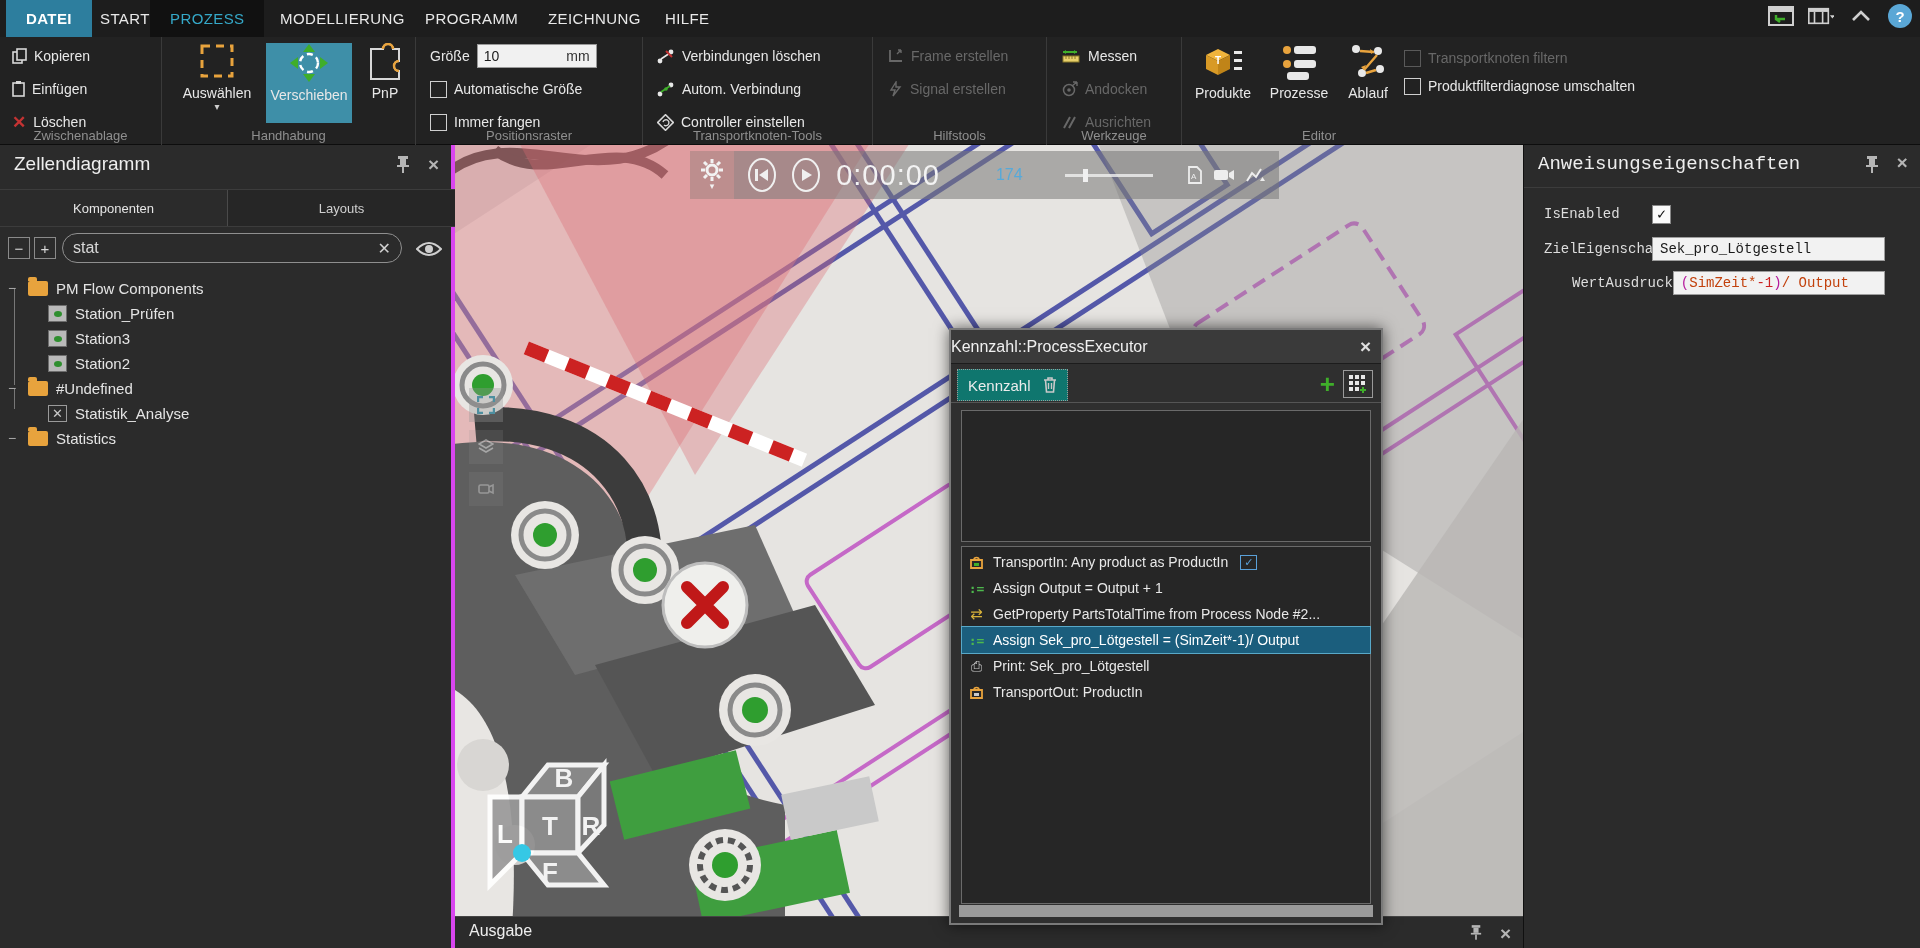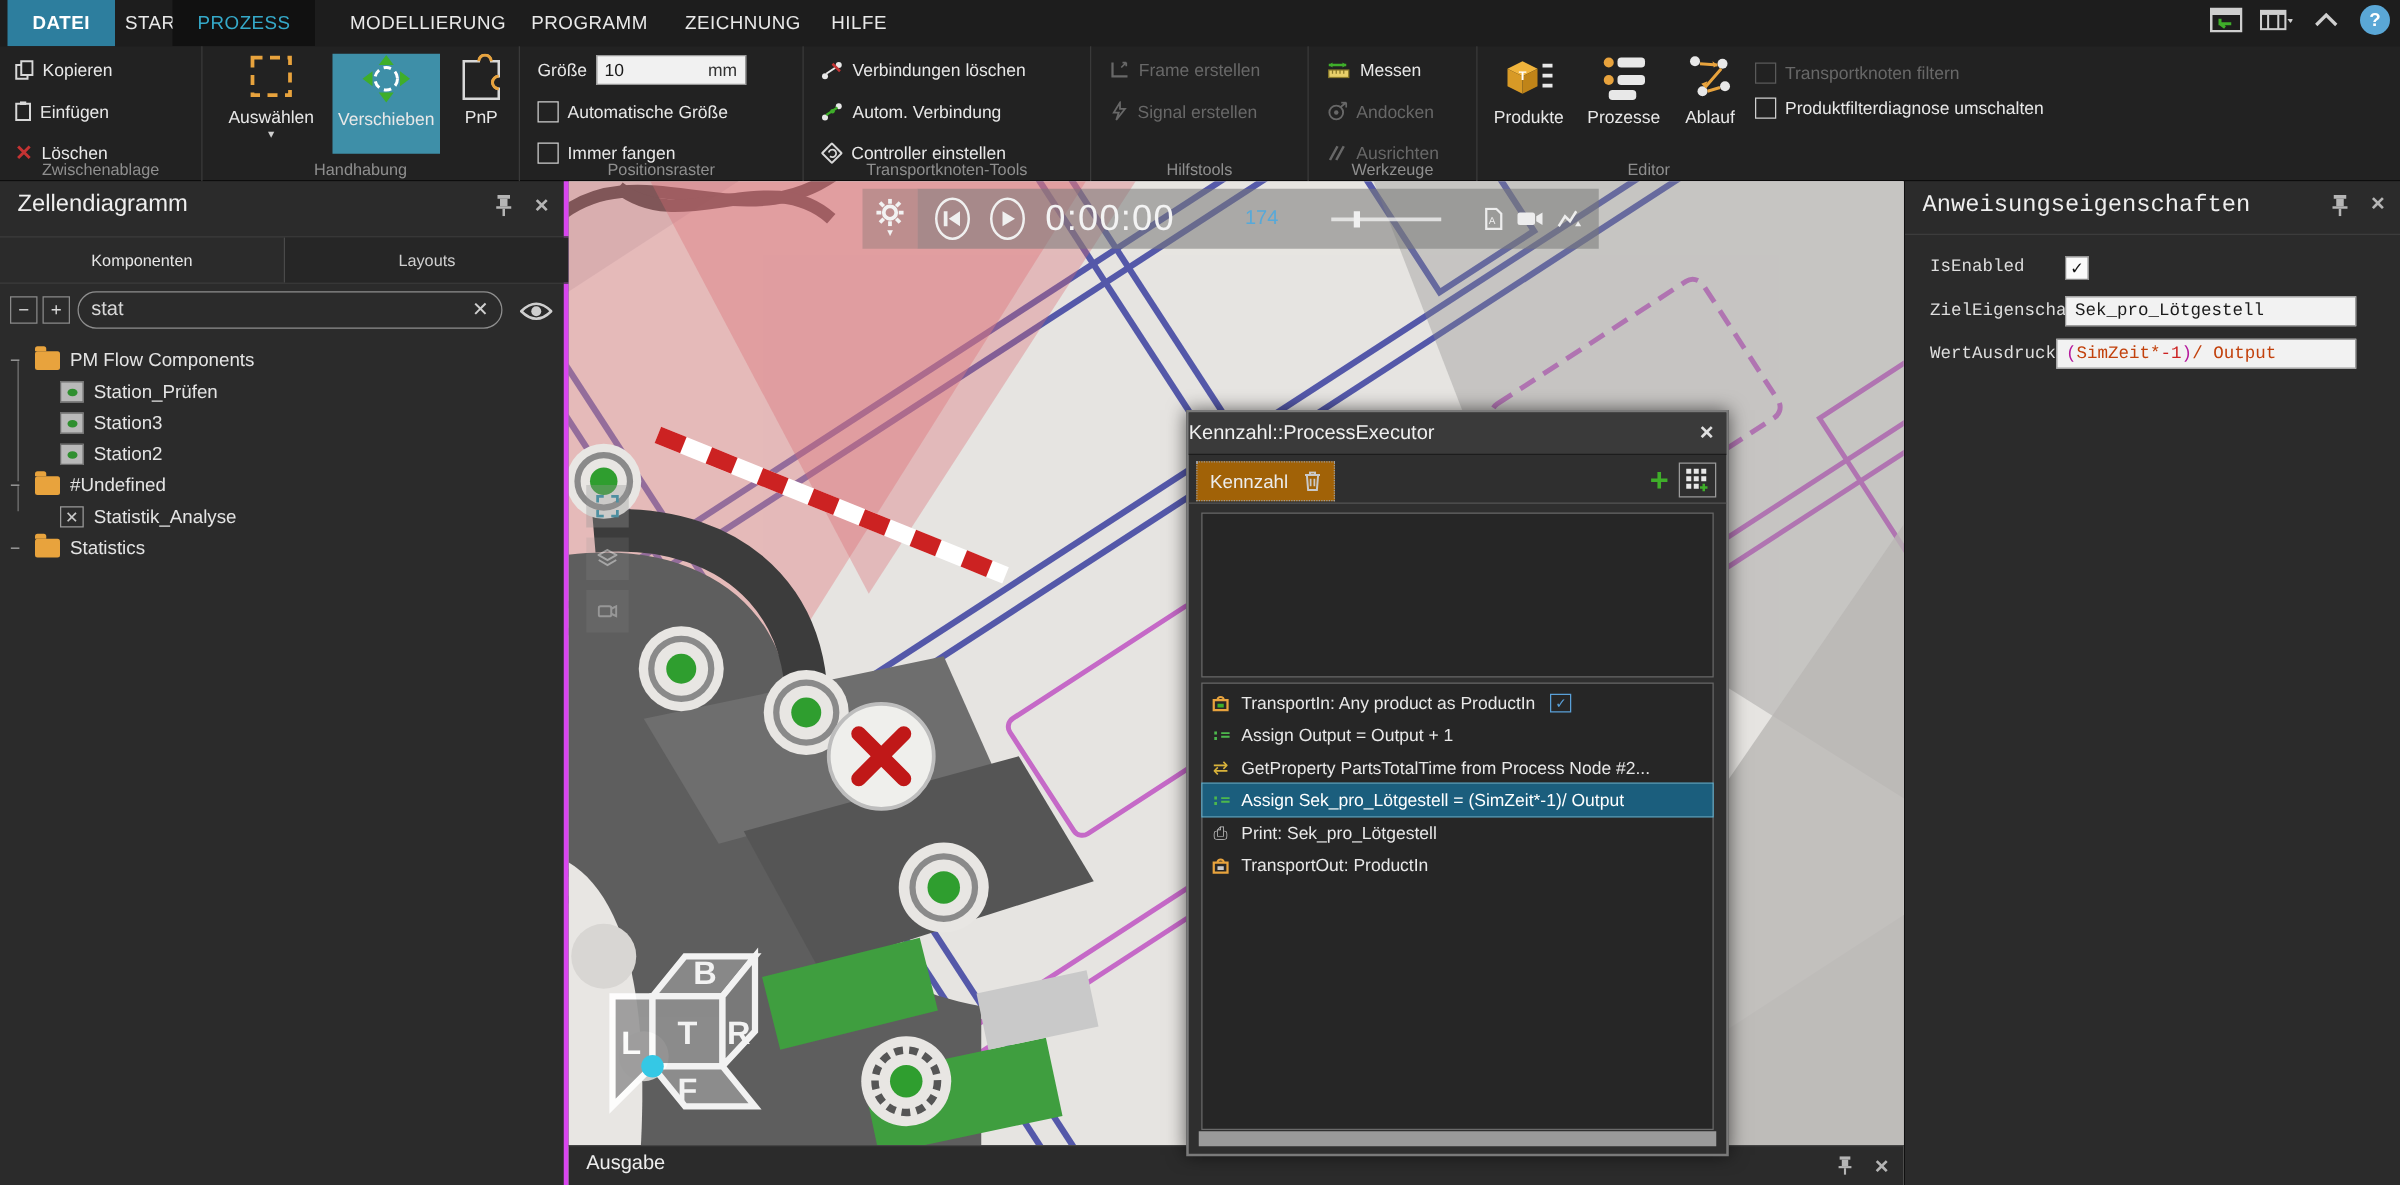--- a/index.html
+++ b/index.html
@@ -93,21 +93,21 @@
   .minitool { width:34px; height:34px; background:rgba(150,150,150,.35); display:flex; align-items:center; justify-content:center; }
 
   
   #procwin { position:absolute; left:494px; top:183px; width:434px; height:597px; background:#2f2f2f;
              border:2px solid #7a7a7a; box-shadow:0 0 14px rgba(0,0,0,.6); z-index:6; }
   #procwin-title { position:absolute; left:0; top:0; right:0; height:34px; background:#3a3a3a;
                    color:#f0f0f0; font-size:16px; line-height:34px; border-bottom:1px solid #1c1c1c; }
   #procwin-close { position:absolute; right:10px; top:7px; }
   #procwin-tabs { position:absolute; left:0; top:35px; right:0; height:38px; border-bottom:1px solid #555; }
   #kennzahl-tab { position:absolute; left:6px; top:4px; height:32px; border:1px dotted #9a9a9a;
-                  display:flex; align-items:center; gap:12px; padding:0 10px; color:#ececec; font-size:15px; background:#a16207; }
+                  display:flex; align-items:center; gap:12px; padding:0 10px; color:#ececec; font-size:15px; background:#0f766e; }
   #add-row-btn { position:absolute; right:46px; top:6px; color:#3fae2a; font-size:26px; font-weight:bold; line-height:26px; }
   #grid-btn { position:absolute; right:8px; top:5px; width:30px; height:28px; border:1px solid #9a9a9a;
               display:flex; align-items:center; justify-content:center; }
   .listbox { position:absolute; left:10px; width:410px; background:#262626; border:1px solid #6a6a6a; }
   #lb-empty { top:80px; height:132px; }
   #lb-items { top:216px; height:358px; padding-top:2px; }
   .pitem { height:26px; display:flex; align-items:center; gap:8px; padding:0 6px; color:#e8e8e8;
            font-size:14px; white-space:nowrap; }
   .pitem.selected { background:#1b5e7d; outline:1px solid #58a8c8; color:#fff; }
   .picon { width:17px; flex:none; display:flex; align-items:center; justify-content:center; font-size:13px; }
@@ -125,21 +125,21 @@
   #outputbar .panel-icons { top:7px; }
 
   svg text { font-family:"Liberation Sans",sans-serif; }
 </style>
 </head>
 <body>
 
 <div id="menubar">
   <div class="mtab file" style="left:6px;">DATEI</div>
   <div class="mtab" style="left:80px;">START</div>
-  <div class="mtab active" style="left:138px;">PROZESS</div>
+  <div class="mtab active" style="left:150px;">PROZESS</div>
   <div class="mtab" style="left:260px;">MODELLIERUNG</div>
   <div class="mtab" style="left:405px;">PROGRAMM</div>
   <div class="mtab" style="left:528px;">ZEICHNUNG</div>
   <div class="mtab" style="left:645px;">HILFE</div>
   <div id="winbtns">
     <span class="winbtn">
       <svg width="26" height="20" viewBox="0 0 26 20">
           <rect x="1" y="1" width="24" height="18" fill="none" stroke="#cfcfcf" stroke-width="2"></rect>
           <rect x="1" y="1" width="24" height="5" fill="#cfcfcf"></rect>
           <path d="M17 13 L8 13 L8 9 M8 13 L12 16" stroke="#3fae2a" stroke-width="2.4" fill="none"></path>
@@ -431,21 +431,21 @@
   <div style="position:absolute;left:0;top:42px;width:397px;border-top:1px solid #3c3c3c;"></div>
 
   <div class="prop-row" style="top:55px;">
     <span class="prop-label">IsEnabled</span>
     <span class="checkbox-checked">✓</span>
   </div>
   <div class="prop-row" style="top:90px;">
     <span class="prop-label">ZielEigenschaft</span>
     <span class="prop-input">Sek_pro_Lötgestell</span>
   </div>
-  <div class="prop-row" style="top:124px;">
+  <div class="prop-row" style="top:124px;padding-left:28px;">
     <span class="prop-label">WertAusdruck</span>
     <span class="prop-input"><span class="tok-paren">(</span><span class="tok-plain">SimZeit*</span><span class="tok-neg">-1</span><span class="tok-paren">)</span><span class="tok-plain">/ Output</span></span>
   </div>
 </div>
 
 <div id="viewport">
   <svg width="1068" height="803" viewBox="0 0 1068 803">
     <rect width="1068" height="803" fill="#d2d0ce"></rect>
 
     <g transform="rotate(-33 500 300)" opacity="0.9">

